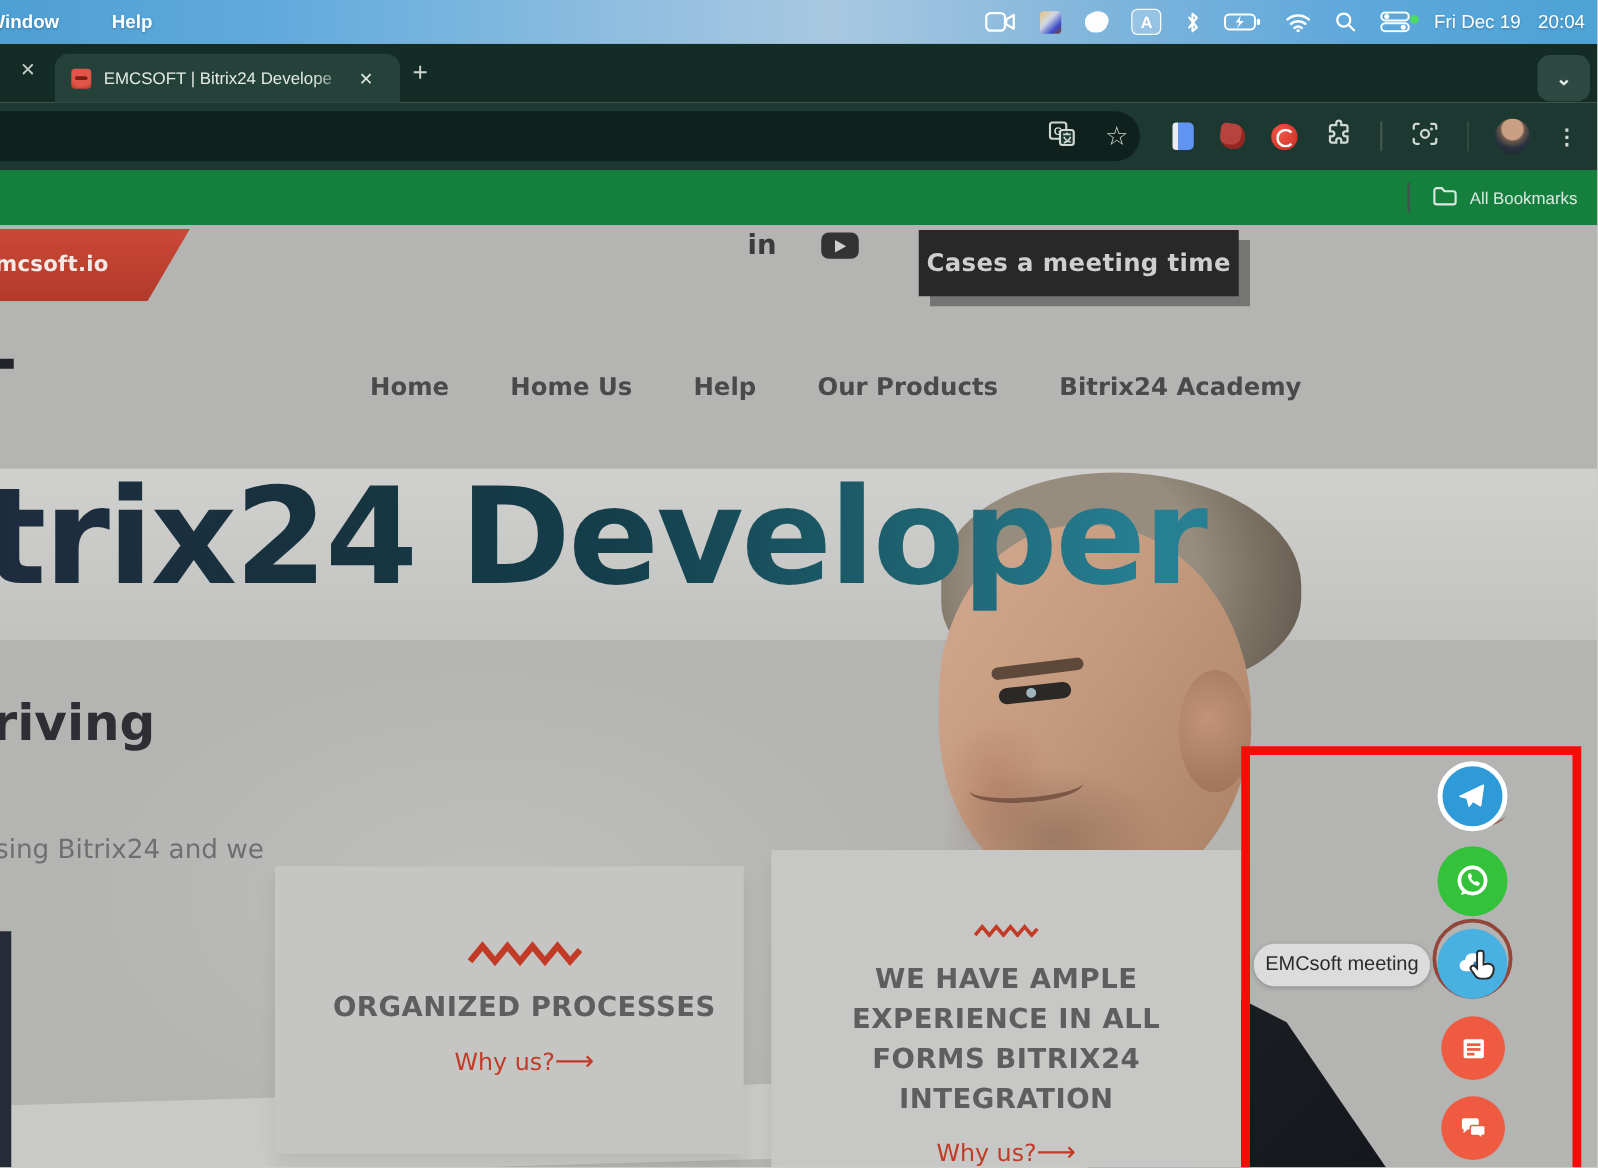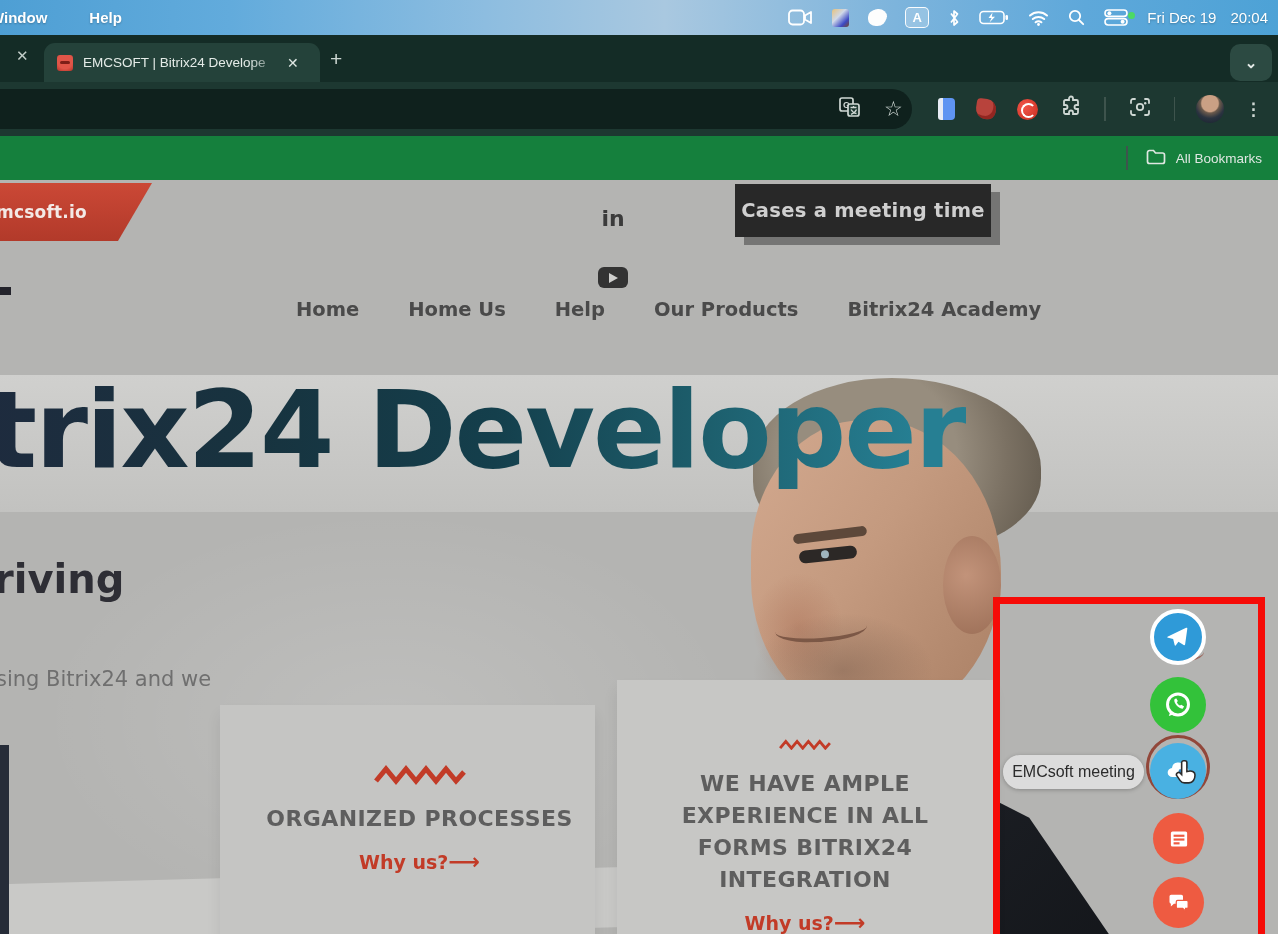--- a/index.html
+++ b/index.html
@@ -63,21 +63,21 @@
   .soft-light { position:absolute; left:40px; top:330px; width:700px; height:420px; border-radius:50%;
     background:radial-gradient(closest-side, rgba(255,255,255,.14), rgba(255,255,255,0)); }
   .baseboard { position:absolute; left:0; top:695px; width:668px; height:60px; background:#c9c9c7; transform:skewY(-1.6deg); }
   .left-sliver { position:absolute; left:0; top:565px; width:9px; height:345px; background:#262c38; }
 
   .ribbon { position:absolute; left:0; top:3px; width:152px; height:58px; background:linear-gradient(180deg,#cb4836,#b23a2a);
     clip-path:polygon(0 0, 152px 0, 118px 100%, 0 100%); display:flex; align-items:center; }
   .ribbon span { color:#f3e9e6; font-size:17px; font-weight:700; margin-left:-4px; letter-spacing:.2px; }
   .logo-dash { position:absolute; left:0; top:107px; width:11px; height:8px; background:#23232b; }
 
-  .social { position:absolute; left:598px; top:26px; display:flex; gap:36px; align-items:center;flex-direction:column; }
+  .social { position:absolute; left:598px; top:4px; display:flex; gap:36px; align-items:center; }
   .li-ic { font-size:22px; font-weight:800; color:#3b3b3b; font-family:"DejaVu Sans", sans-serif; }
   .yt-ic { width:30px; height:21px; background:#333; border-radius:6px; position:relative; }
   .yt-ic:before { content:""; position:absolute; left:11px; top:5.5px; border-left:9px solid #cfcfcd; border-top:5px solid transparent; border-bottom:5px solid transparent; }
 
   .meet-btn { position:absolute; left:735px; top:4px; width:256px; height:53px; background:#282828; color:#cfcfcf;
     font-size:19.5px; font-weight:700; display:flex; align-items:center; justify-content:center; letter-spacing:.3px;
     box-shadow:9px 8px 0 rgba(30,30,30,.42); }
 
   .nav { position:absolute; left:296px; top:118px; display:flex; gap:49px; font-size:19.5px; font-weight:700; color:#4a4a4a; }
   .nav span { white-space:nowrap; }
@@ -104,25 +104,25 @@
     background:radial-gradient(closest-side, rgba(170,110,85,.45), rgba(170,110,85,0)); }
   .smile { position:absolute; left:30px; top:238px; width:92px; height:26px; border-bottom:4px solid #7e5846; border-radius:50%; transform:rotate(-4deg); }
   .stubble { position:absolute; left:8px; top:235px; width:180px; height:115px; border-radius:50%;
     background:radial-gradient(closest-side, rgba(110,85,70,.42), rgba(110,85,70,0)); }
   .neck { position:absolute; left:92px; top:315px; width:118px; height:90px; background:linear-gradient(#b98a6e,#a1765c); }
   .shoulder { position:absolute; left:870px; top:612px; width:362px; height:322px; z-index:4;
     background:linear-gradient(135deg,#1d2026,#0e1013); clip-path:polygon(0 24%, 14% 6%, 30% 0, 44% 8%, 100% 100%, 0 100%); }
 
   
   .card { position:absolute; background:#c5c5c3; z-index:6; display:flex; flex-direction:column; align-items:center; box-shadow:0 10px 14px rgba(0,0,0,.08); }
-  .card1 { left:220px; top:525px; width:375px; height:230px; padding-top:58px;padding-left:24px; }
+  .card1 { left:220px; top:513px; width:375px; height:230px; padding-top:58px;padding-left:24px; }
   .card2 { left:617px; top:500px; width:376px; height:254px; padding-top:58px; background:#c7c7c5; }
   .zigzag { margin-bottom:18px; }
   .card-title { font-size:22px; font-weight:700; color:#5e5e5e; letter-spacing:.4px; text-align:center; line-height:1.45; width:320px; }
-  .card-cta { margin-top:16px; font-size:19px; color:#c23b27; display:flex; gap:0; align-items:center;font-weight:bold; }
+  .card-cta { margin-top:16px; font-size:19px; color:#c23b27; display:flex; gap:0; align-items:center; }
   .card-cta .arr { font-size:22px; line-height:1; }
 
   
   .hl-box { position:absolute; left:993px; top:417px; width:272px; height:512px; border:7px solid #f60b07; z-index:7; }
   .ring-decor { position:absolute; left:1146px; top:555px; width:64px; height:64px; border-radius:50%; border:3px solid rgba(140,52,36,.85); z-index:7; }
   .arc-decor { position:absolute; left:1158px; top:462px; width:46px; height:20px; border-radius:50%; border-bottom:3px solid rgba(140,52,36,.6); border-color:transparent transparent rgba(140,52,36,.6) transparent; z-index:7; }
   .chan { position:absolute; border-radius:50%; display:flex; align-items:center; justify-content:center; z-index:8; }
   .chan svg { display:block; }
   .tg  { left:1150px; top:429px; width:56px; height:56px; background:#2f9ad8; border:4px solid #fff; }
   .wa  { left:1150px; top:497px; width:56px; height:56px; background:#33c23a; }

